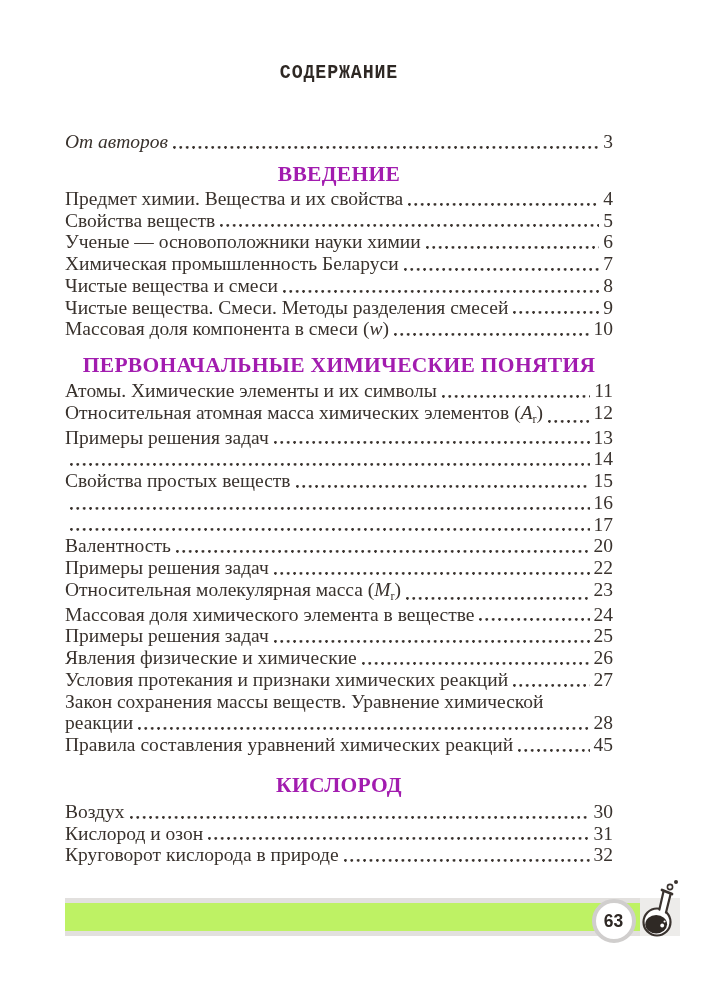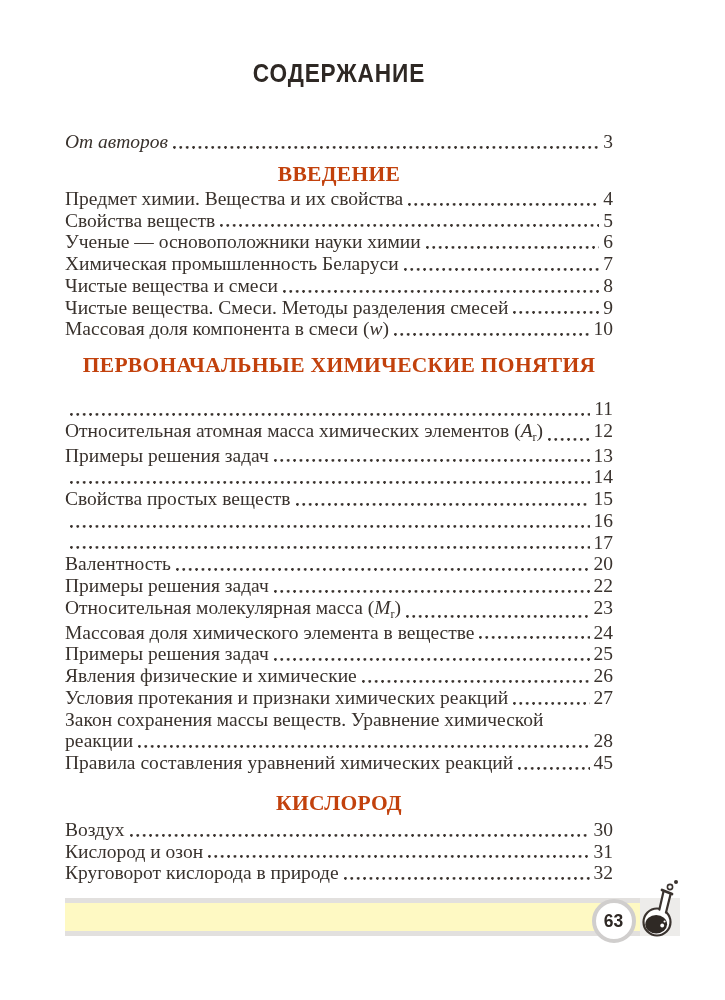--- a/index.html
+++ b/index.html
@@ -12,23 +12,23 @@
     color:#39322d;
   }
   
   .title-wrap{
     margin:56px 0 0 65px;
     width:548px;
     text-align:center;
   }
   .title-wrap h1{
     margin:0;
-    font-family:Liberation Sans, sans-serif;
+    font-family:Liberation Mono, monospace;
     font-weight:700;
-    font-size:26px;
+    font-size:21px;
     line-height:34px;
     color:#2e2824;
   }
   .squeeze{
     display:inline-block;
     transform:scaleX(.87);
     transform-origin:center;
     letter-spacing:1px;
     white-space:nowrap;
   }
@@ -59,34 +59,34 @@
     background-size:6.4px 3px;
     background-repeat:repeat-x;
     background-position:left bottom 4px;
   }
   .pg{flex:0 0 auto;}
   .toc-heading{
     text-align:center;
     font-weight:700;
     font-size:21.5px;
     letter-spacing:.3px;
-    color:#c2410c;
+    color:#a21caf;
     line-height:26px;
   }
   .toc-heading.h0{margin-top:8px;margin-bottom:1px;}
-  .toc-heading.h1{margin-top:12px;line-height:27px;margin-bottom:19px;}
+  .toc-heading.h1{margin-top:12px;line-height:27px;margin-bottom:1px;}
   .toc-heading.h2{margin-top:16px;line-height:27px;margin-bottom:2px;}
   
   .footer-bar{
     position:absolute;
     left:65px;top:898px;
     width:615px;height:28px;
     border-top:5px solid #e2e0de;
     border-bottom:5px solid #e2e0de;
-    background:#fef9c3;
+    background:#bef264;
   }
   .flask-panel{
     position:absolute;
     right:0;top:-5px;
     width:40px;height:38px;
     background:#edecea;
   }
   .flask-panel svg{
     position:absolute;
     left:-2px;bottom:-3px;
@@ -155,20 +155,21 @@
         <span class="leader"></span>
         <span class="pg">9</span>
       </div>
       <div class="toc-row">
         <span class="toc-text"><span>Массовая доля компонента в смеси (</span><span class="it">w</span><span>)</span></span>
         <span class="leader"></span>
         <span class="pg">10</span>
       </div>
       <div class="toc-heading h1">ПЕРВОНАЧАЛЬНЫЕ ХИМИЧЕСКИЕ ПОНЯТИЯ</div>
       <div class="toc-row">
+        <span class="toc-text"><span>Атомы. Химические элементы и их символы</span></span>
         <span class="leader"></span>
         <span class="pg">11</span>
       </div>
       <div class="toc-row">
         <span class="toc-text"><span>Относительная атомная масса химических элементов (</span><span class="it">A</span><span class="sub">r</span><span>)</span></span>
         <span class="leader"></span>
         <span class="pg">12</span>
       </div>
       <div class="toc-row">
         <span class="toc-text"><span>Примеры решения задач</span></span>

